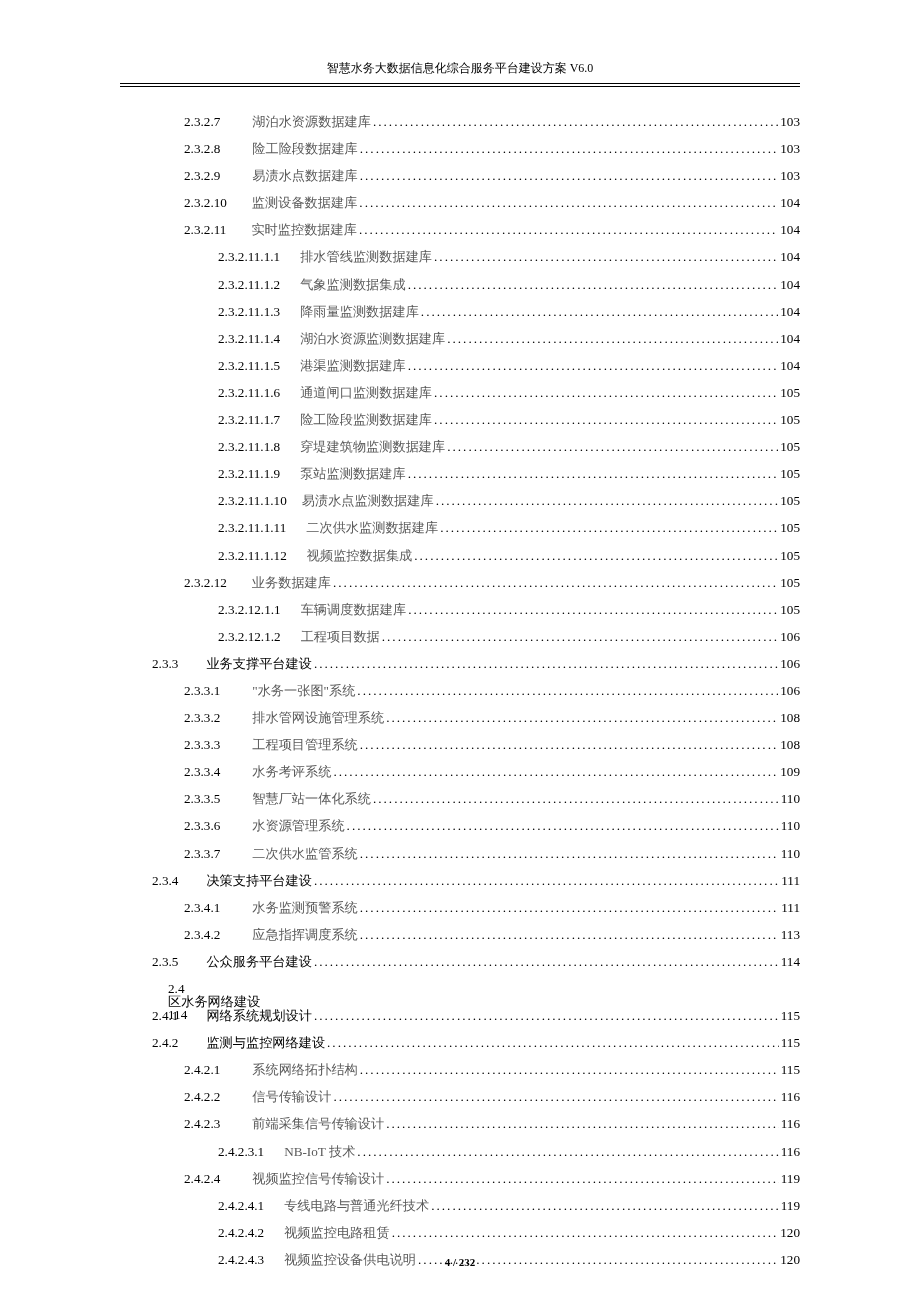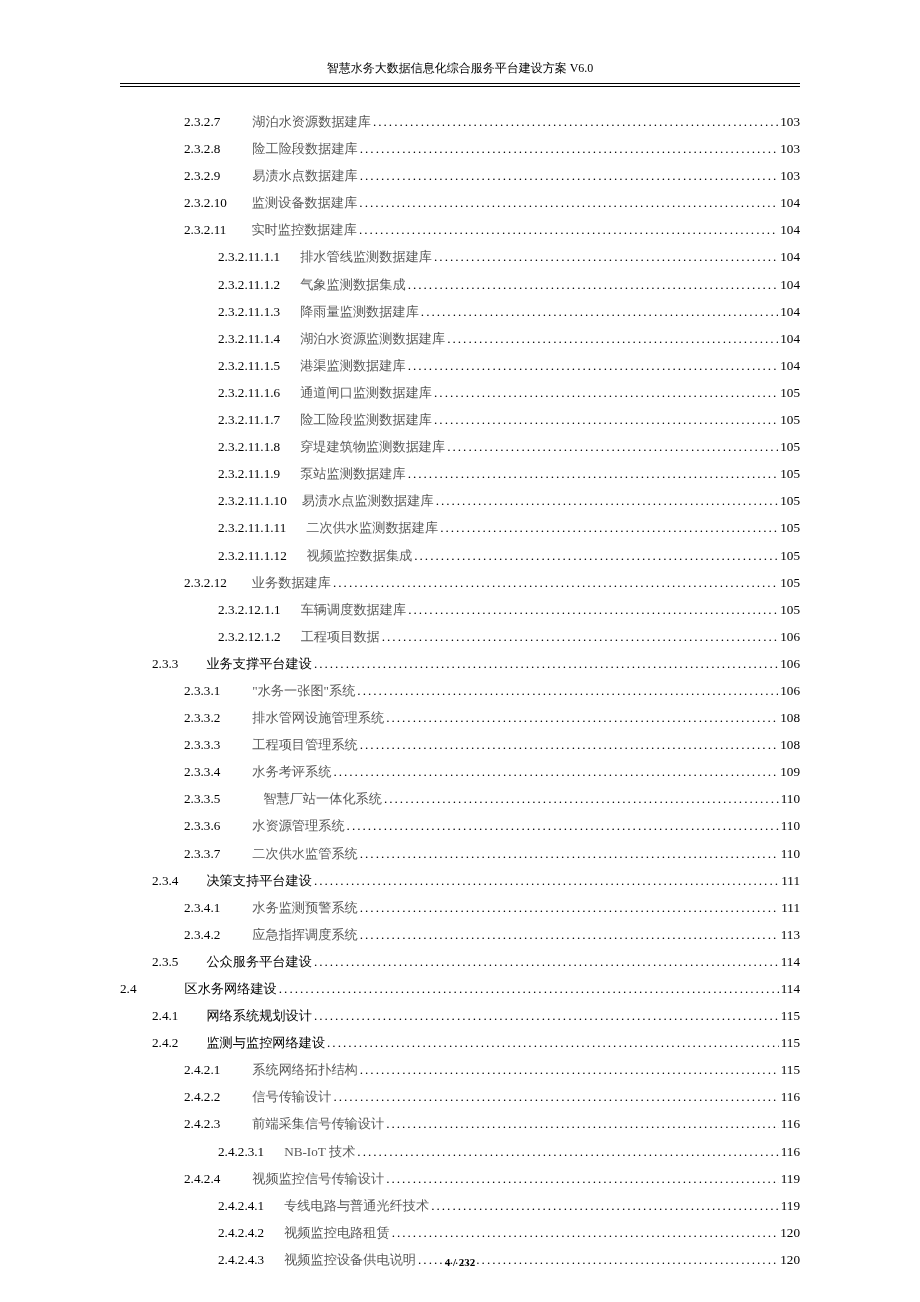--- a/index.html
+++ b/index.html
@@ -60,21 +60,21 @@
   .toc-leader::after {
     content: "..................................................................................................................................................................................................";
   }
   .toc-page {
     flex: 0 0 auto;
     color: #000;
   }
   .ind-4 { padding-left: 64px; }
   .ind-5 { padding-left: 98px; }
   .ind-3 { padding-left: 32px; }
-  .ind-2 { padding-left: 0px; }
+  .ind-2 { padding-left: 0px; flex-direction: column; }
   .footer {
     position: absolute;
     left: 0; right: 0;
     bottom: 34px;
     text-align: center;
     font-size: 11px;
     font-family: "SimSun", serif;
     font-weight: bold;
   }
 </style>
@@ -231,21 +231,21 @@
         <span class="toc-page">108</span>
       </div>
       <div class="toc-row ind-4">
         <span class="toc-num">2.3.3.4</span>
         <span class="toc-title" style="margin-left: 32px;">水务考评系统</span>
         <span class="toc-leader"></span>
         <span class="toc-page">109</span>
       </div>
       <div class="toc-row ind-4">
         <span class="toc-num">2.3.3.5</span>
-        <span class="toc-title" style="margin-left: 43px;">智慧厂站一体化系统</span>
+        <span class="toc-title" style="margin-left: 32px;">智慧厂站一体化系统</span>
         <span class="toc-leader"></span>
         <span class="toc-page">110</span>
       </div>
       <div class="toc-row ind-4">
         <span class="toc-num">2.3.3.6</span>
         <span class="toc-title" style="margin-left: 32px;">水资源管理系统</span>
         <span class="toc-leader"></span>
         <span class="toc-page">110</span>
       </div>
       <div class="toc-row ind-4">

